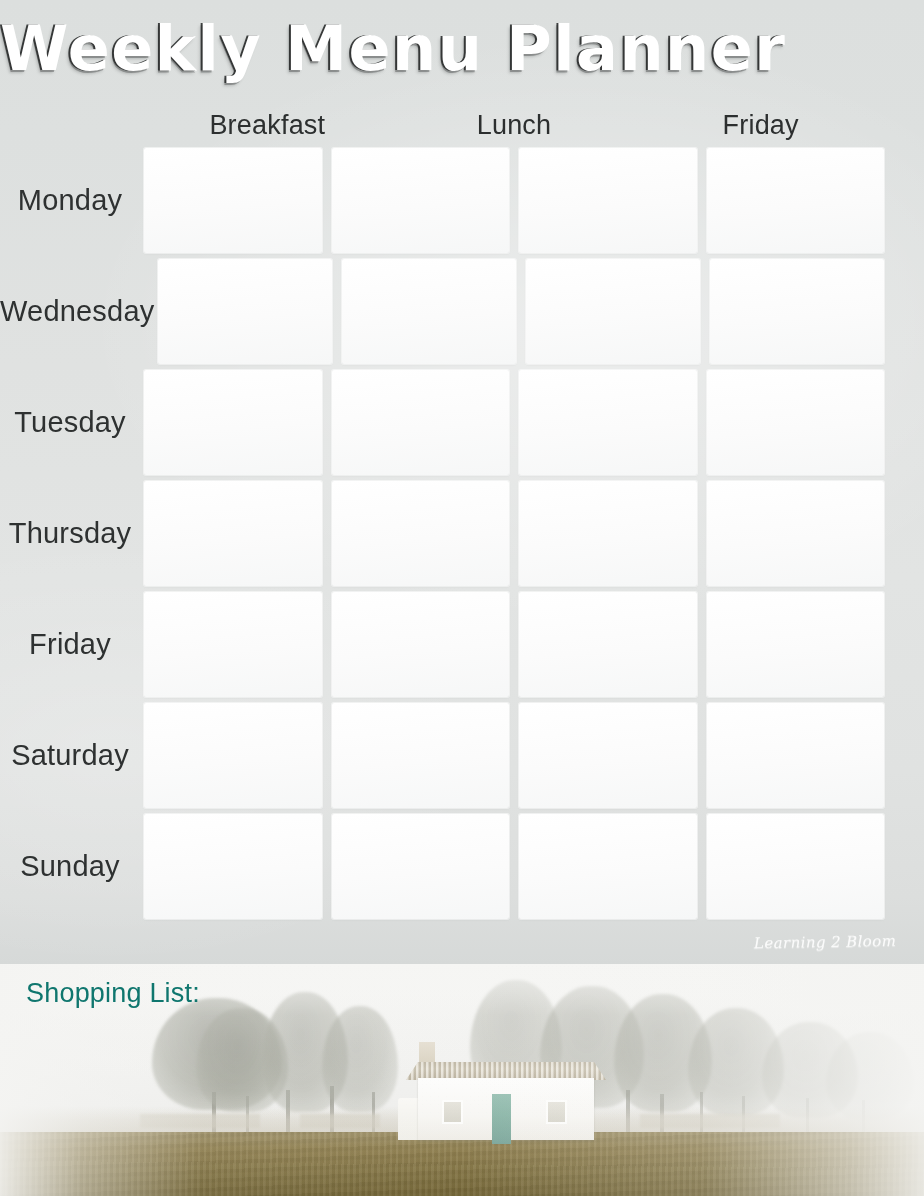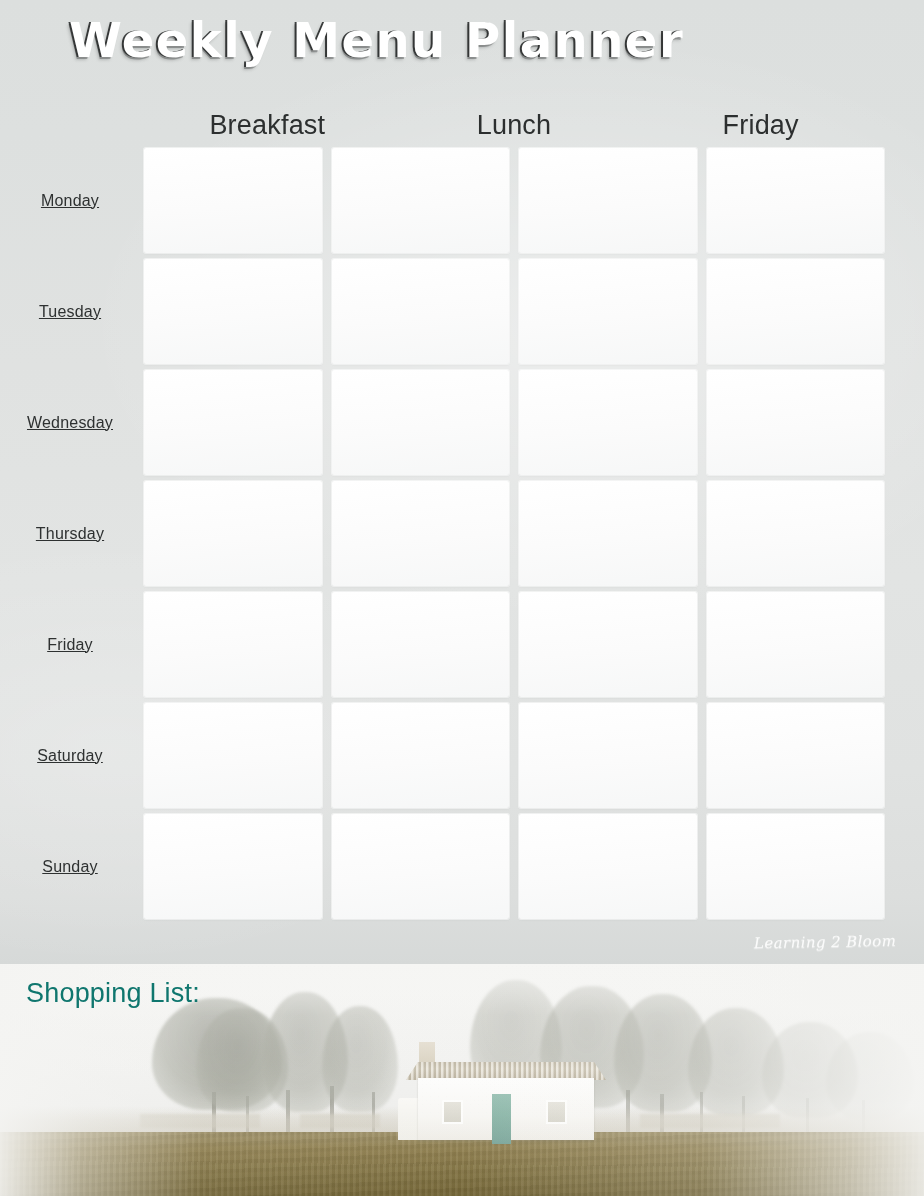--- a/index.html
+++ b/index.html
@@ -47,21 +47,21 @@
   }
 
   
   .title {
     position: absolute;
     left: 0;
     top: 12px;
     width: 753px;
     text-align: center;
     font-family: "DejaVu Sans", sans-serif;
-    font-size: 48px;
+    font-size: 62px;
     font-weight: 700;
     letter-spacing: 1.5px;
     color: #ffffff;
     white-space: nowrap;
     text-shadow:
       -2px 0 0 rgba(40,42,42,0.88),
       -2px 2px 0 rgba(70,72,72,0.40),
       -3px 3px 3px rgba(90,92,92,0.30);
   }
 
@@ -96,27 +96,26 @@
     height: 105px;
     margin-bottom: 6px;
   }
   .grid-row:last-child { margin-bottom: 12px; }
 
   .day-label {
     flex: 0 0 144px;
     display: flex;
     align-items: center;
     justify-content: center;
-    font-size: 16px;
+    font-size: 29px;
     font-weight: 400;
     color: #2e3131;
     letter-spacing: 0.2px;
     padding-right: 4px;
     box-sizing: border-box;
-    text-decoration: underline;
   }
 
   .cells {
     flex: 1 1 auto;
     display: flex;
     gap: 10px;
     padding-right: 40px;
     box-sizing: border-box;
   }
   .cell {
@@ -330,31 +329,31 @@
       <div class="day-label">Monday</div>
       <div class="cells">
         <div class="cell"></div>
         <div class="cell"></div>
         <div class="cell"></div>
         <div class="cell"></div>
       </div>
     </div>
 
     <div class="grid-row">
+      <div class="day-label">Wednesday</div>
+      <div class="cells">
+        <div class="cell"></div>
+        <div class="cell"></div>
+        <div class="cell"></div>
+        <div class="cell"></div>
+      </div>
+    </div>
+
+    <div class="grid-row">
       <div class="day-label">Tuesday</div>
-      <div class="cells">
-        <div class="cell"></div>
-        <div class="cell"></div>
-        <div class="cell"></div>
-        <div class="cell"></div>
-      </div>
-    </div>
-
-    <div class="grid-row">
-      <div class="day-label">Wednesday</div>
       <div class="cells">
         <div class="cell"></div>
         <div class="cell"></div>
         <div class="cell"></div>
         <div class="cell"></div>
       </div>
     </div>
 
     <div class="grid-row">
       <div class="day-label">Thursday</div>

